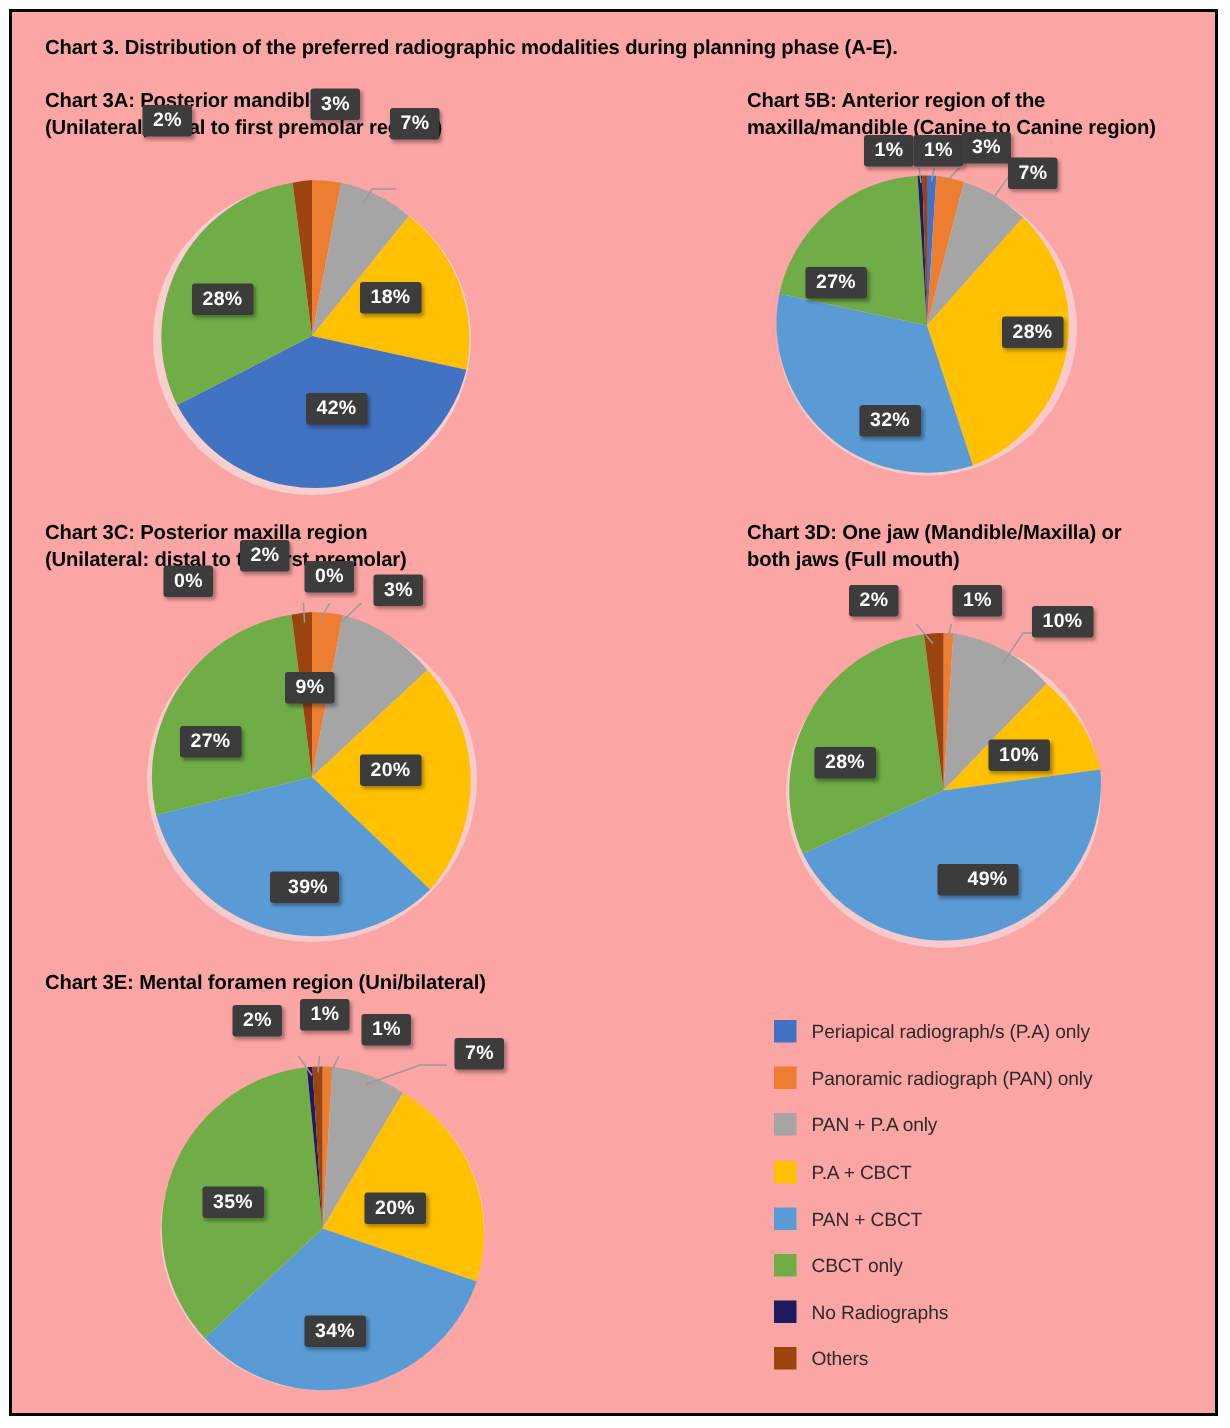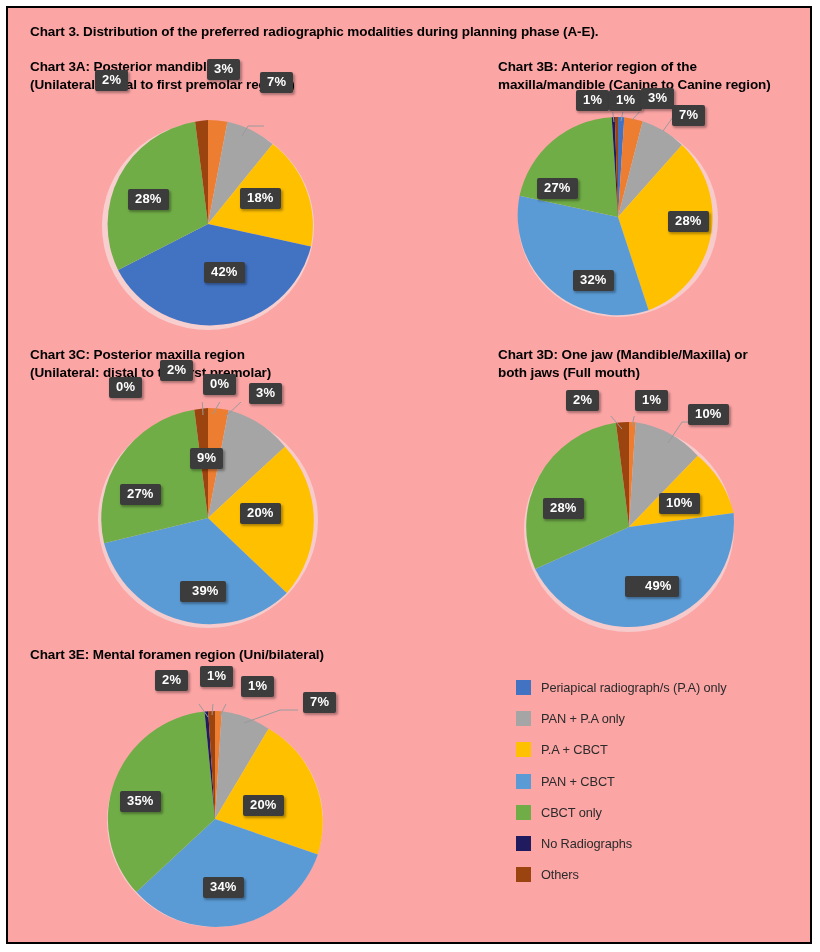--- a/index.html
+++ b/index.html
@@ -100,21 +100,21 @@
       <div class="lbl" style="left:111px;top:-53px;">3%</div>
       <div class="lbl" style="left:164px;top:-40px;">7%</div>
       <div class="lbl" style="left:144px;top:76px;">18%</div>
       <div class="lbl" style="left:108px;top:150px;">42%</div>
       <div class="lbl" style="left:32px;top:77px;">28%</div>
     </div>
   </div>
 
   <div class="panel" style="left:490px;top:50px;width:320px;height:280px;">
     <div class="chart-title" style="left:0;top:0;">
-      <div>Chart 3B: Anterior region of the</div>
+      <div>Chart 5B: Anterior region of the</div>
       <div>maxilla/mandible (Canine to Canine region)</div>
     </div>
     <div class="pie-wrap" style="left:15px;top:54px;">
       <svg class="pie" width="210" height="210" viewBox="0 0 210 210">
         <ellipse cx="105" cy="107" rx="100" ry="98" fill="#f2f2f2" opacity="0.5"></ellipse>
 
         <path d="M105 105 L105 5 A100 100 0 0 1 111.28 5.20 Z" fill="#4273c3"></path>
         <path d="M105 105 L111.28 5.20 A100 100 0 0 1 129.68 9.34 Z" fill="#ed7d31"></path>
         <path d="M105 105 L129.68 9.34 A100 100 0 0 1 168.96 33.02 Z" fill="#a5a5a5"></path>
         <path d="M105 105 L168.96 33.02 A100 100 0 0 1 135.61 198.28 Z" fill="#ffc000"></path>
@@ -222,30 +222,34 @@
         <polyline points="112,11 114,-12 106,-12" fill="none" stroke="#9a9a9a" stroke-width="1"></polyline>
         <polyline points="120,12 128,-4 140,-4" fill="none" stroke="#9a9a9a" stroke-width="1"></polyline>
         <polyline points="144,19 180,6 198,6" fill="none" stroke="#9a9a9a" stroke-width="1"></polyline>
       </svg>
       <div class="lbl" style="left:55px;top:-34px;">2%</div>
       <div class="lbl" style="left:100px;top:-38px;">1%</div>
       <div class="lbl" style="left:141px;top:-28px;">1%</div>
       <div class="lbl" style="left:203px;top:-12px;">7%</div>
       <div class="lbl" style="left:143px;top:91px;">20%</div>
       <div class="lbl" style="left:103px;top:173px;">34%</div>
-      <div class="lbl" style="left:20px;top:87px;">35%</div>
+      <div class="lbl" style="left:35px;top:87px;">35%</div>
     </div>
   </div>
 
   <div id="legend">
     <div class="legend-row">
       <span class="legend-swatch" style="background:#4273c3;"></span>
       <span class="legend-label">Periapical radiograph/s (P.A) only</span>
     </div>
     <div class="legend-row">
+      <span class="legend-swatch" style="background:#ed7d31;"></span>
+      <span class="legend-label">Panoramic radiograph (PAN) only</span>
+    </div>
+    <div class="legend-row">
       <span class="legend-swatch" style="background:#a5a5a5;"></span>
       <span class="legend-label">PAN + P.A only</span>
     </div>
     <div class="legend-row">
       <span class="legend-swatch" style="background:#ffc000;"></span>
       <span class="legend-label">P.A + CBCT</span>
     </div>
     <div class="legend-row">
       <span class="legend-swatch" style="background:#5b9bd5;"></span>
       <span class="legend-label">PAN + CBCT</span>

